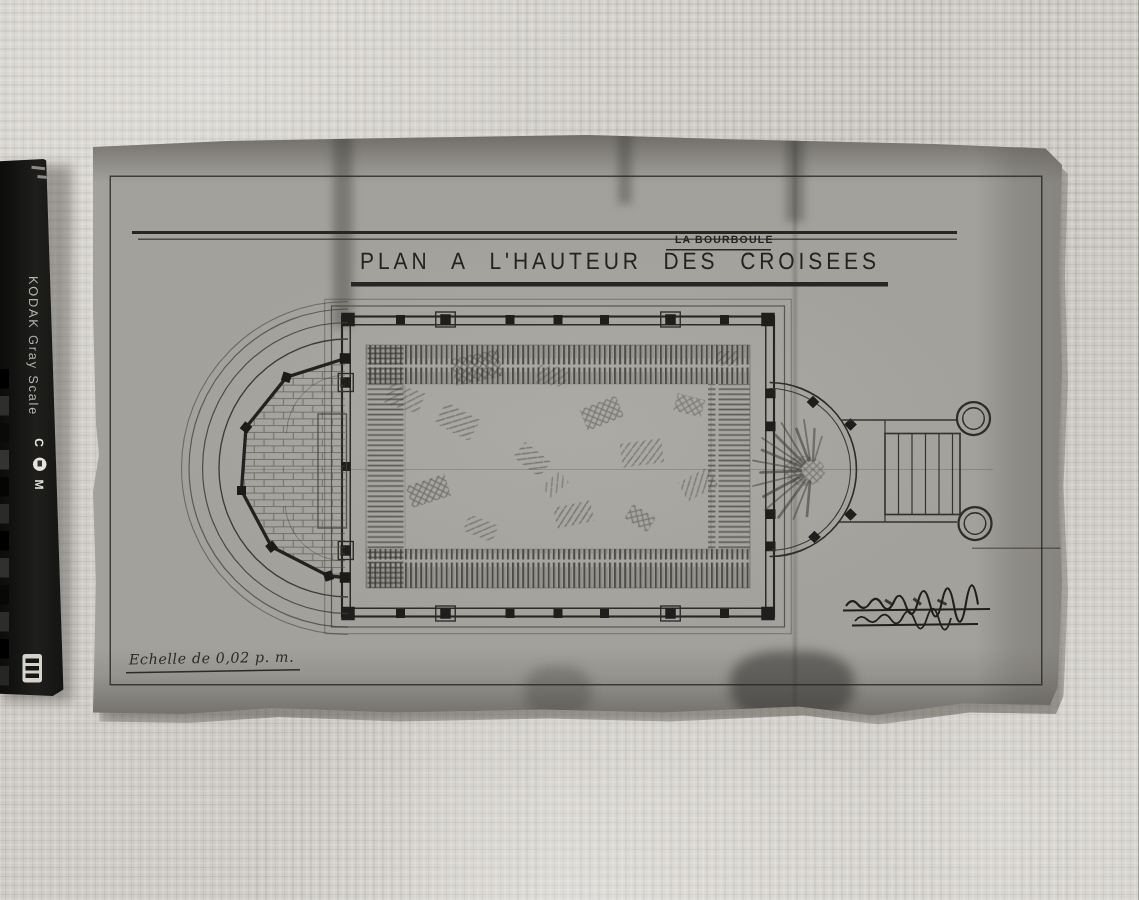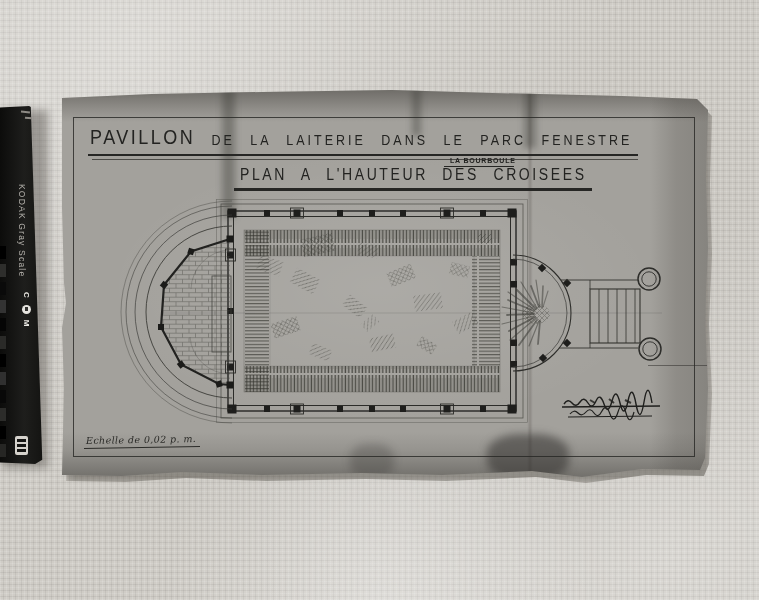--- a/index.html
+++ b/index.html
@@ -104,24 +104,20 @@
     <div class="abs streak" style="left:160px;top:0;width:13px;height:130px;"></div>
     <div class="abs streak" style="left:350px;top:0;width:9px;height:48px;"></div>
     <div class="abs crease-v"></div>
     <div class="abs streak" style="left:462px;top:0;width:12px;height:60px;"></div>
     <div class="abs crease-h"></div>
     <div class="abs blotch" style="left:425px;top:346px;width:82px;height:46px;"></div>
     <div class="abs blotch" style="left:288px;top:356px;width:44px;height:34px;opacity:.5;"></div>
 
     <div class="abs sheet-border"></div>
 
-    <div class="abs t-row1 ink">
-      <span class="t-main">PAVILLON</span>
-      <span class="t-rest">DE LA LAITERIE DANS LE PARC FENESTRE</span>
-    </div>
     <div class="abs rule" style="left:26px;top:66px;width:550px;height:1.6px;"></div>
     <div class="abs rule" style="left:30px;top:71px;width:546px;height:1px;opacity:.7;"></div>
     <div class="abs t-loc ink">LA BOURBOULE</div>
     <div class="abs rule" style="left:382px;top:78px;width:70px;height:1.2px;"></div>
     <div class="abs t-sub ink">PLAN A L'HAUTEUR DES CROISEES</div>
     <div class="abs rule" style="left:172px;top:100px;width:358px;height:2.6px;"></div>
 
     <svg class="abs" style="left:0;top:0;" width="646" height="390" viewBox="0 0 646 390">
       <defs>
         <pattern id="vh" width="3.4" height="26" patternUnits="userSpaceOnUse">

